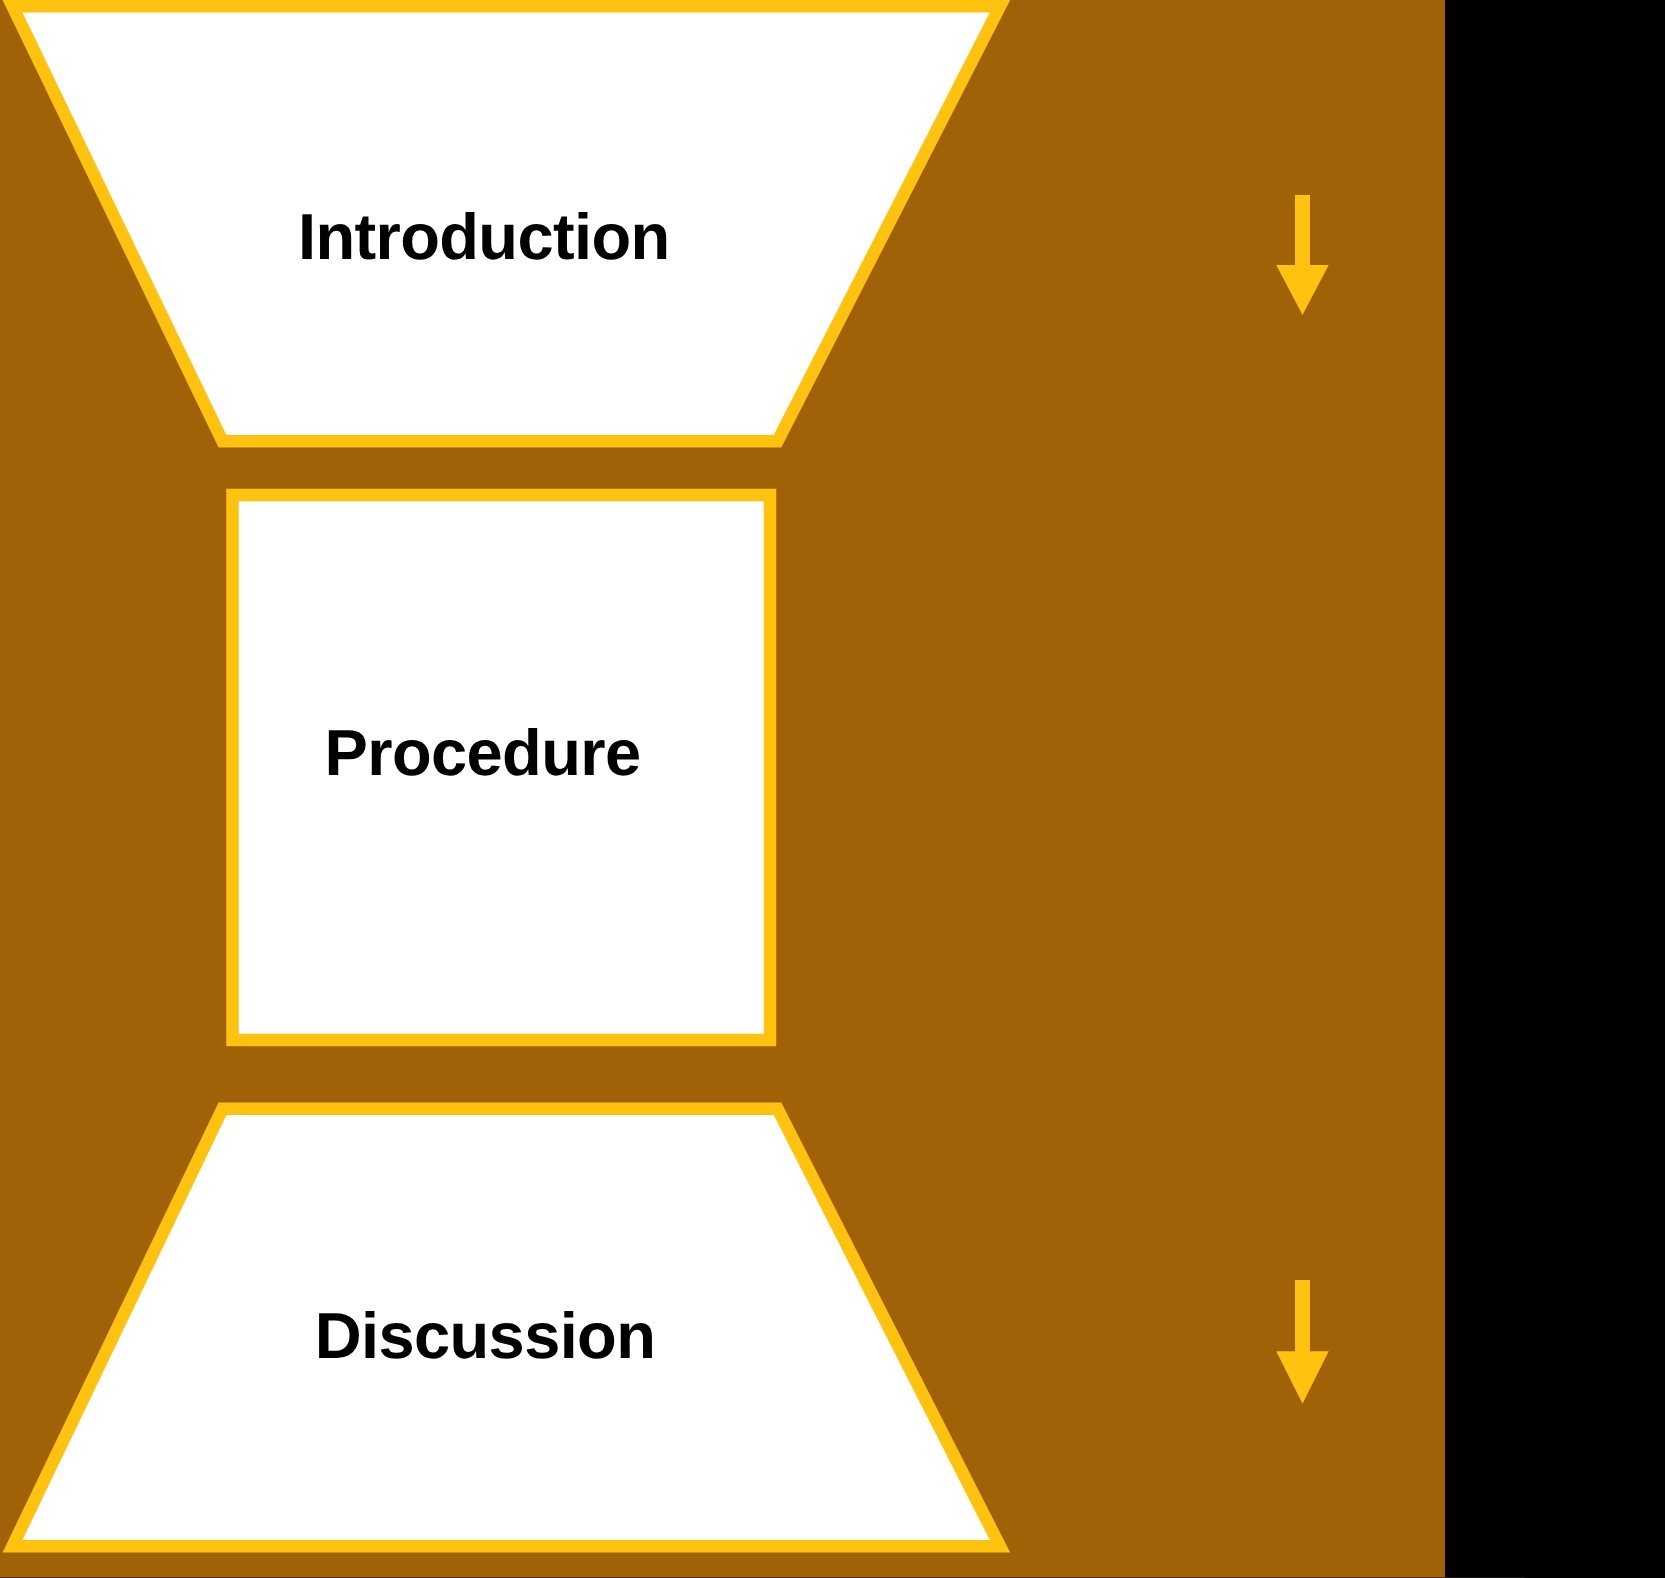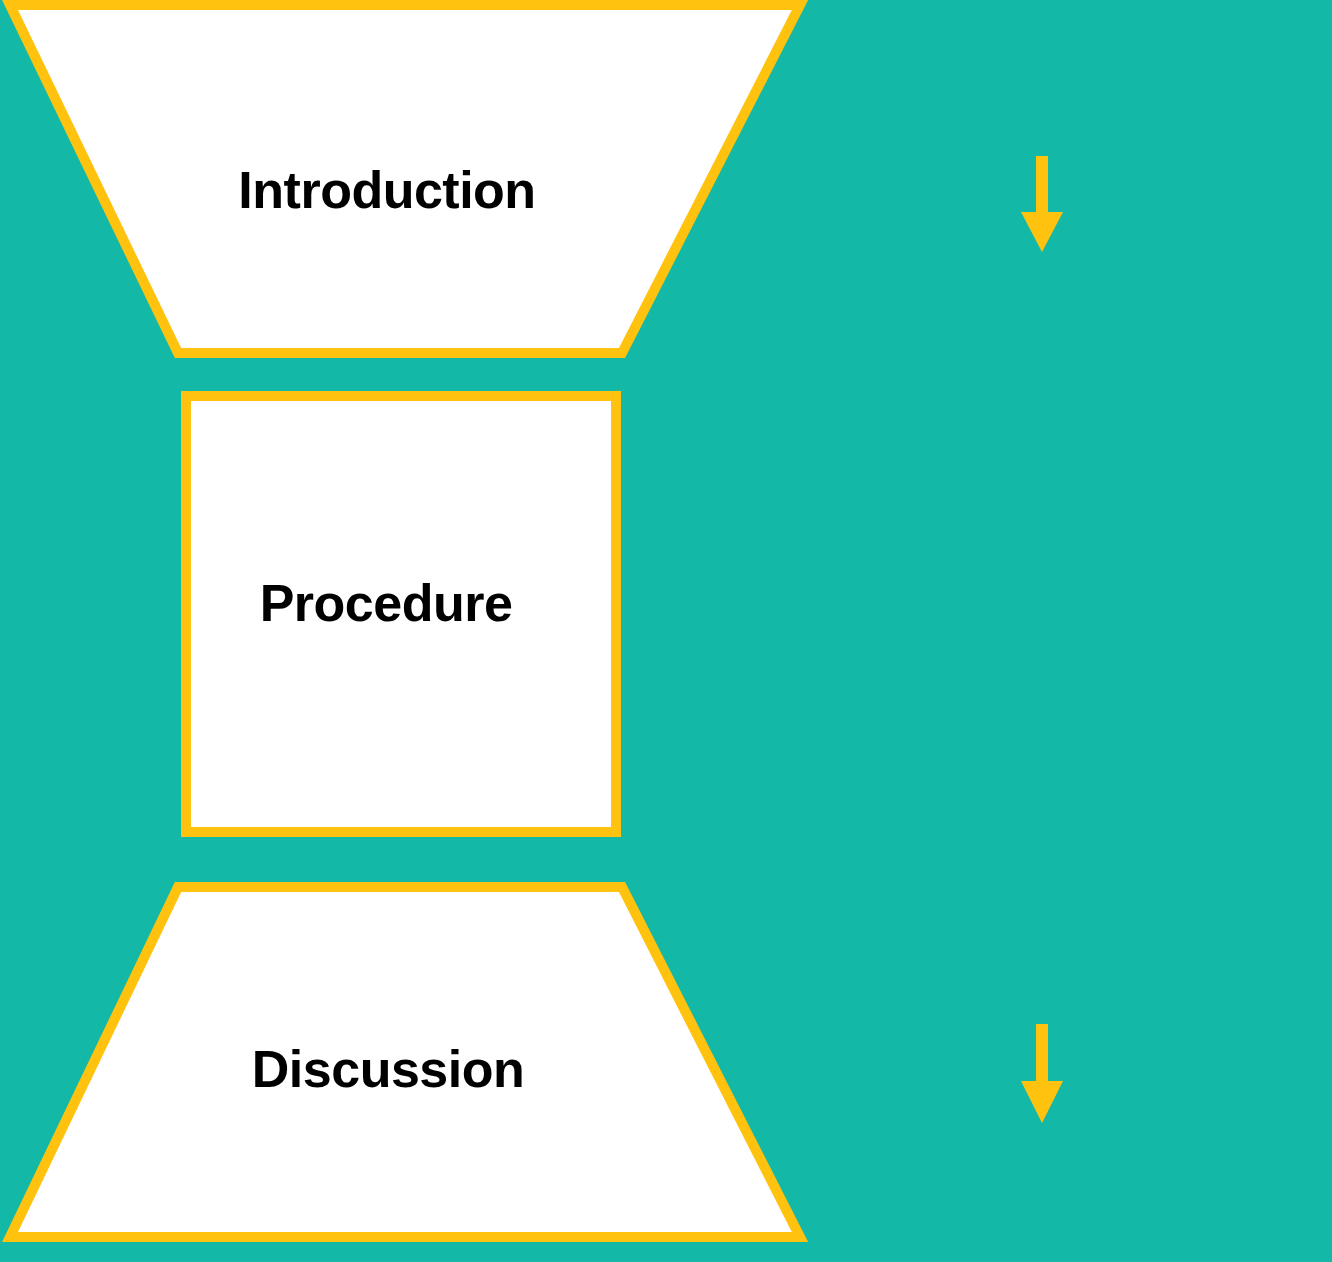--- a/index.html
+++ b/index.html
@@ -2,23 +2,23 @@
 <html><head>
 <meta charset="utf-8">
 <style>
   html, body {
     margin: 0;
     padding: 0;
     background: #000000;
   }
   #canvas {
     position: relative;
-    width: 1332px;
+    width: 1156px;
     height: 1262px;
-    background: #14b8a6;
+    background: #a16207;
     overflow: hidden;
     font-family: "Liberation Sans", sans-serif;
   }
   .shape-svg {
     position: absolute;
     left: 0;
     top: 0;
     width: 1332px;
     height: 1262px;
     pointer-events: none;

